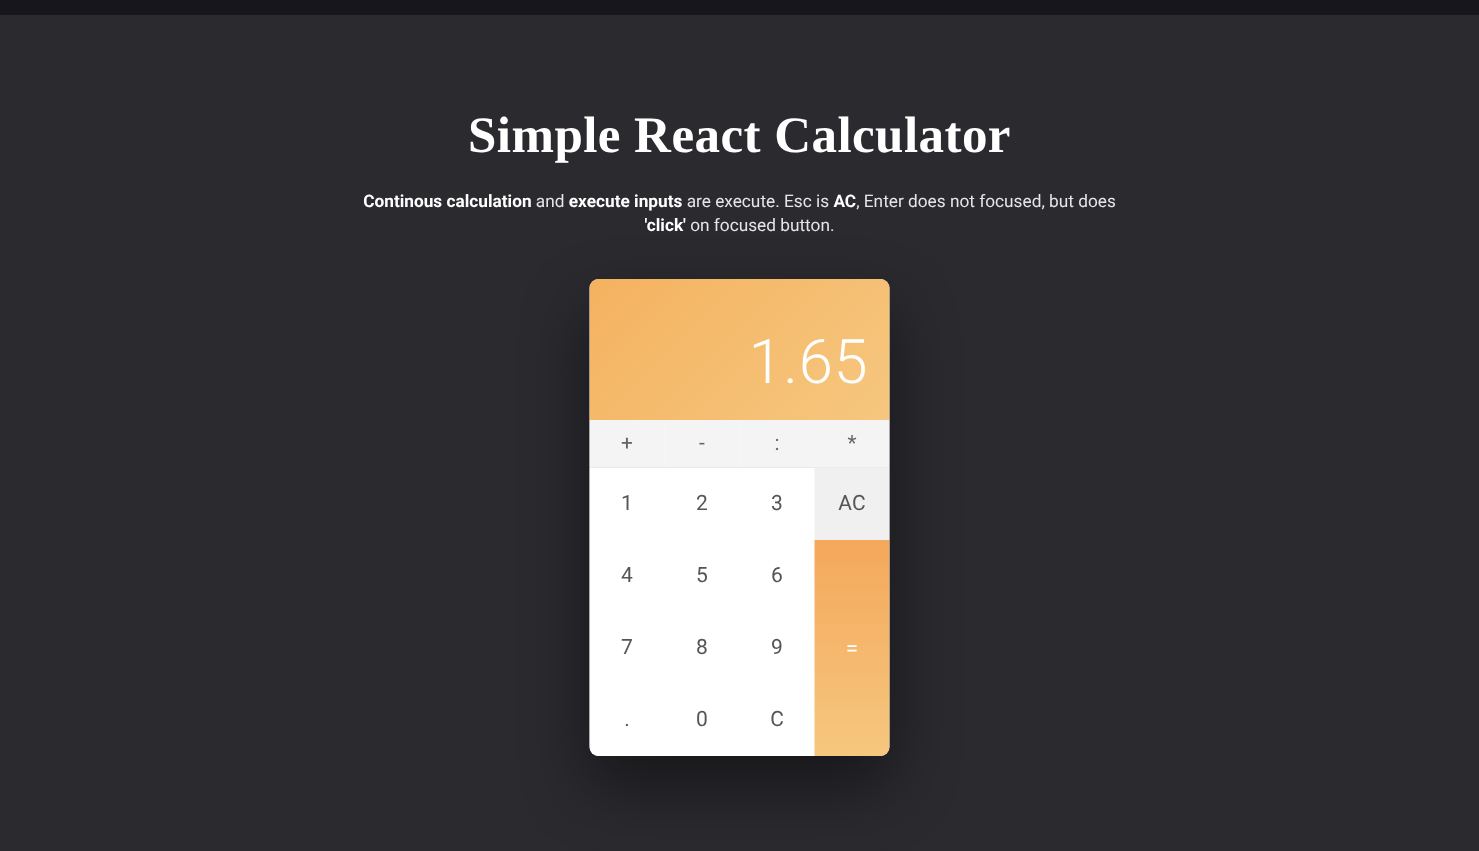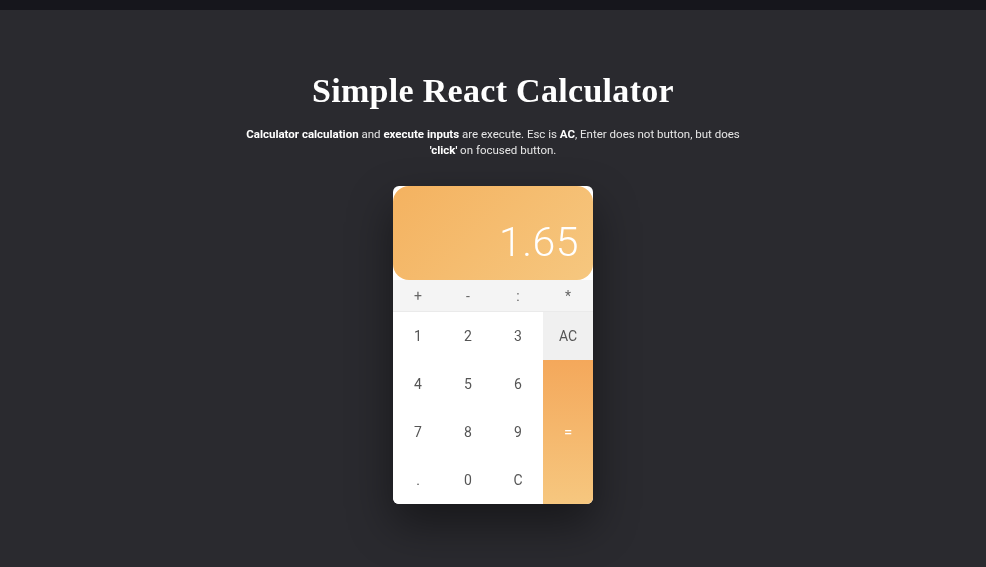--- a/index.html
+++ b/index.html
@@ -53,21 +53,20 @@
     height:94px;
     background: linear-gradient(135deg, #f4b260 0%, #f6c77f 100%);
     display:flex;
     align-items:flex-end;
     justify-content:flex-end;
     padding:10px 14px 14px 14px;
     color:#fff;
     font-size:41px;
     font-weight:300;
     letter-spacing:0.5px;
-    border-radius:16px;
   }
   .opsrow {
     display:flex;
     height:32px;
     border-bottom:1px solid #eaeaea;
   }
   .op {
     flex:1;
     display:flex;
     align-items:center;
@@ -128,21 +127,21 @@
     cursor:pointer;
     font-family:inherit;
   }
 </style>
 </head>
 <body>
 
 <div class="page">
   <h1 class="title">Simple React Calculator</h1>
   <p class="subtitle">
-    <b>Calculator calculation</b><span> and </span><b>execute inputs</b><span> are execute. Esc is </span><b>AC</b><span>, Enter does not button, but does </span><b>'click'</b><span> on focused button.</span>
+    <b>Continous calculation</b><span> and </span><b>execute inputs</b><span> are execute. Esc is </span><b>AC</b><span>, Enter does not focused, but does </span><b>'click'</b><span> on focused button.</span>
   </p>
 
   <div class="calc">
     <div class="display">1.65</div>
     <div class="opsrow">
       <button class="op">+</button>
       <button class="op">-</button>
       <button class="op">:</button>
       <button class="op">*</button>
     </div>

